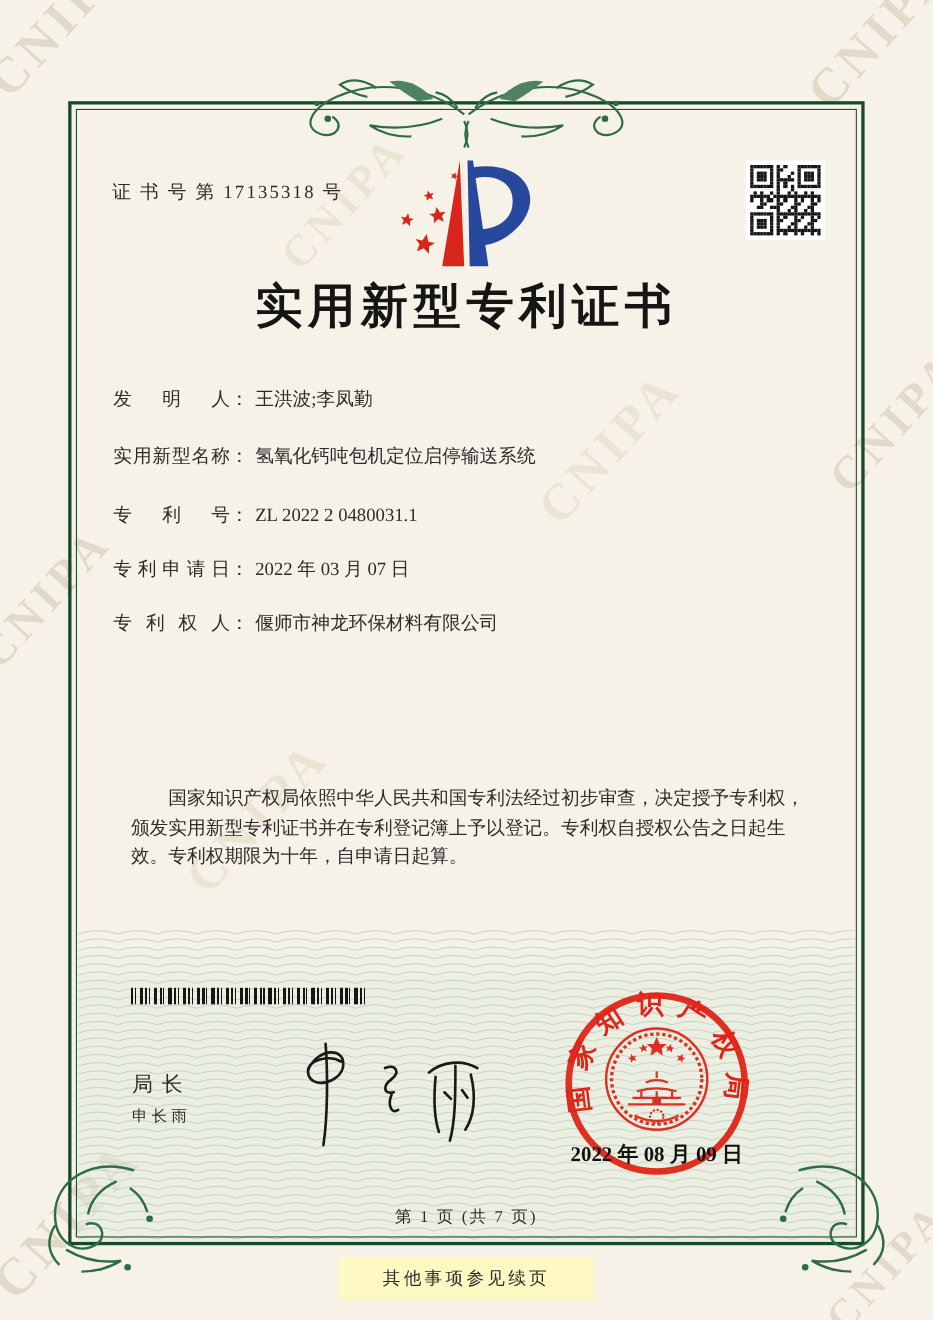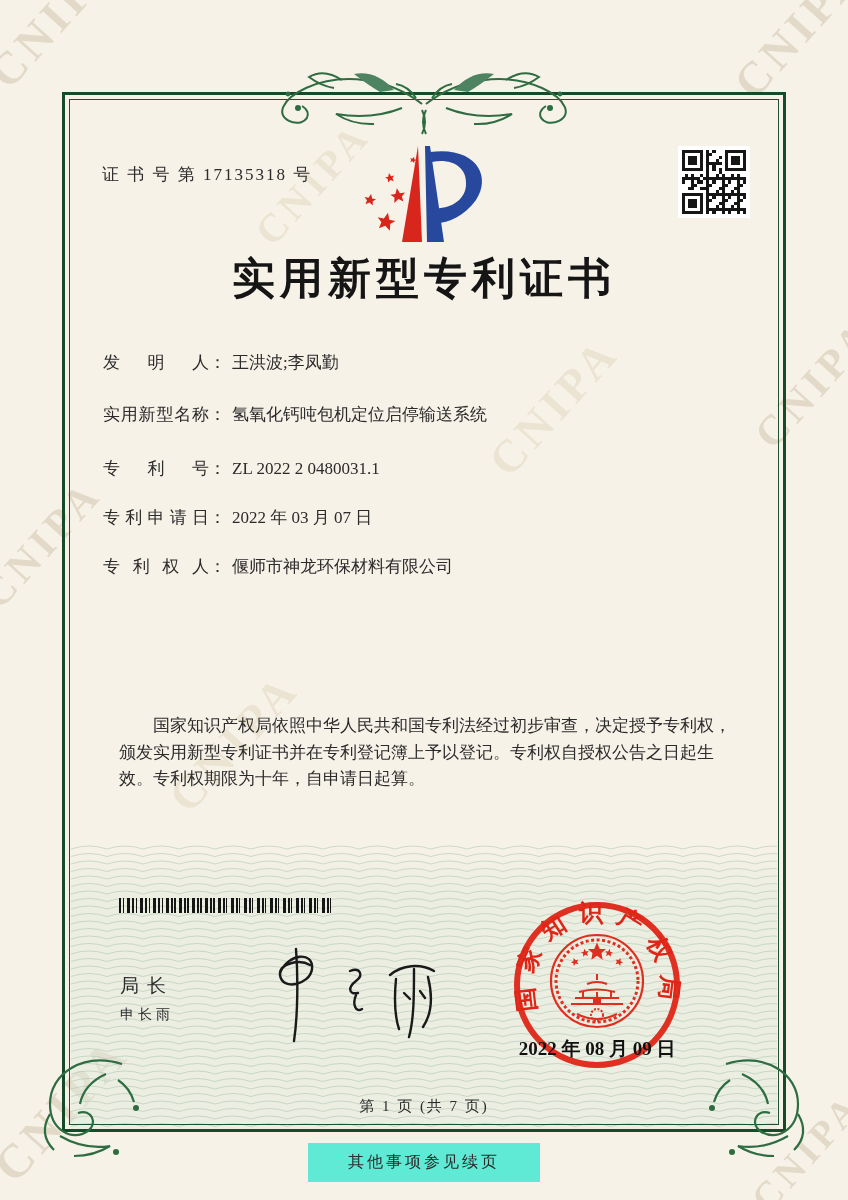--- a/index.html
+++ b/index.html
@@ -66,21 +66,21 @@
         #151515 3.5px 4.5px,transparent 4.5px 8px,#151515 8px 11px,transparent 11px 13px);}
   .official-title{left:120px;top:973px;font-size:19px;letter-spacing:8px;z-index:5;}
   .official-name{left:120px;top:1006px;font-size:14px;letter-spacing:4px;z-index:5;}
   .signature{left:252px;top:945px;z-index:5;}
   .signature path{stroke:#1a1a1a;stroke-width:2.4;fill:none;stroke-linecap:round;}
   .seal{left:507px;top:895px;z-index:5;}
   .seal-date{left:492px;top:1036px;width:210px;text-align:center;font-size:19px;
              font-weight:bold;z-index:6;color:#111;}
   .page-info{left:0;top:1097px;width:100%;text-align:center;font-size:15px;
              letter-spacing:2px;z-index:4;}
-  .note-box{left:50%;transform:translateX(-50%);top:1143px;background:#5eead4;
+  .note-box{left:50%;transform:translateX(-50%);top:1143px;background:#fef9c3;
             padding:9px 40px;font-size:16px;letter-spacing:3px;z-index:4;white-space:nowrap;}
 </style>
 </head>
 <body>
 
 <div class="wm wm1">CNIPA</div>
 <div class="wm wm2">CNIPA</div>
 <div class="wm wm3">CNIPA</div>
 <div class="wm wm4">CNIPA</div>
 <div class="wm wm5">CNIPA</div>

